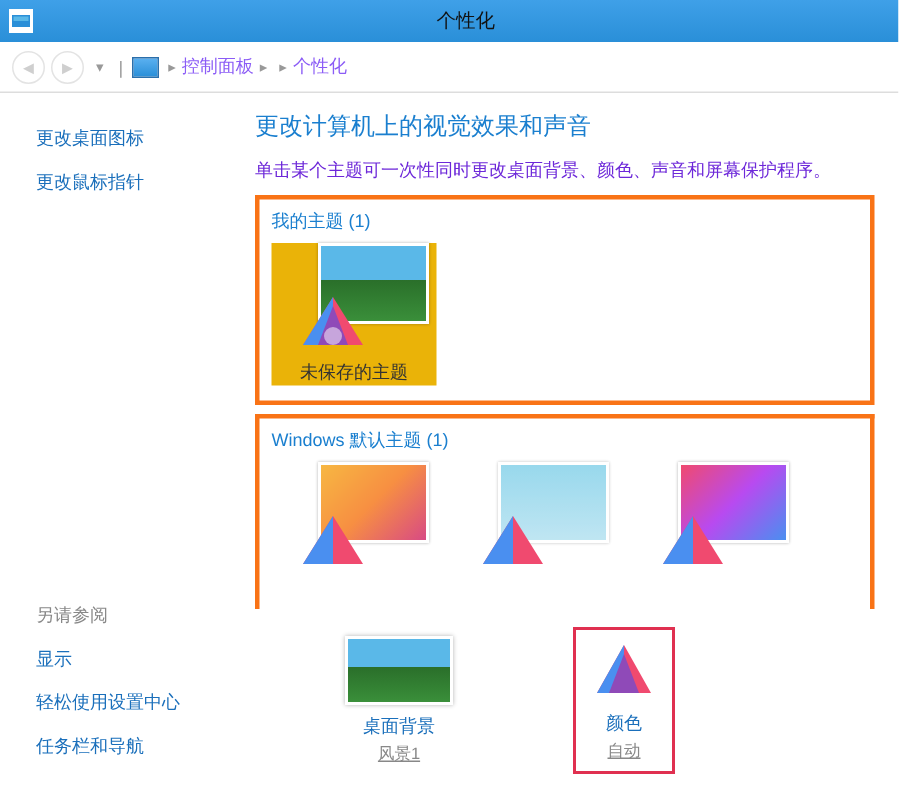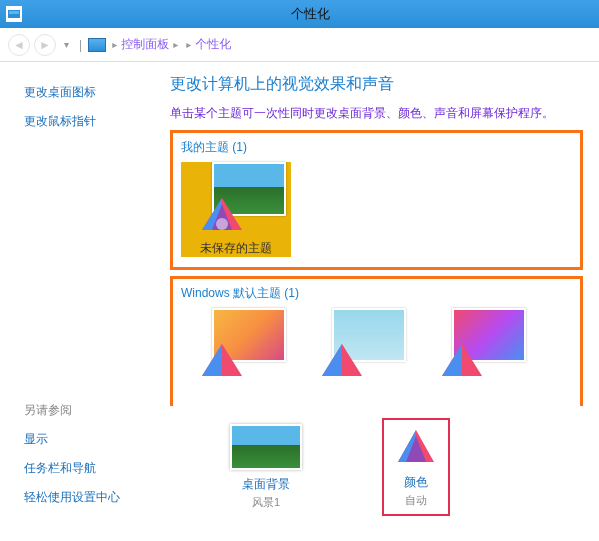--- a/index.html
+++ b/index.html
@@ -31,21 +31,21 @@
   .wall { position: absolute; right: 0; top: 0; width: 74px; height: 54px; border: 2px solid #fff; box-shadow: 0 0 2px rgba(0,0,0,.3); background: linear-gradient(to bottom,#5ab8e8 0%,#5ab8e8 45%,#2a6f2a 45%,#3a8f3a 100%); }
   .wall.w2 { background: linear-gradient(135deg,#f7b742,#f78f42,#d84a84); }
   .wall.w3 { background: linear-gradient(#7fcfe8,#b0e0f0); opacity: .8; }
   .wall.w5 { background: linear-gradient(135deg,#f04a6f,#b84af0,#4a8ff0); }
   .color-sw { position: absolute; left: 10px; bottom: 0; width: 52px; height: 42px; }
   .theme-label { font-size: 12px; color: #333; }
   .bottom-row { display: flex; gap: 80px; padding: 6px 0 0 60px; align-items: center; }
   .bottom-item { text-align: center; cursor: pointer; }
   .bottom-item .b-thumb { width: 72px; height: 46px; border: 2px solid #fff; box-shadow: 0 0 3px rgba(0,0,0,.3); background: linear-gradient(to bottom,#5ab8e8 0%,#5ab8e8 45%,#2a6f2a 45%,#3a8f3a 100%); margin: 0 auto 6px; }
   .bottom-item .b-label { color: #1a6fbb; font-size: 12px; }
-  .bottom-item .b-sub { color: #888; font-size: 11px; margin-top: 2px; }
+  .bottom-item .b-sub { color: #888; font-size: 11px; margin-top: 2px; text-decoration: underline; }
   .highlight { border: 2px solid #e03050; padding: 4px 10px 6px; }
   .color-block { width: 44px; height: 38px; margin: 4px auto 8px; position: relative; }
 </style>
 </head>
 <body>
 
 <div class="titlebar">
   <span class="icon-small">
     <svg viewBox="0 0 12 12">
         <rect x="0" y="2" width="12" height="8" fill="#2a8fd8"></rect>
@@ -70,22 +70,22 @@
 
 <div class="body">
 
   <div class="sidebar">
     <div style="height:8px"></div>
     <div class="link">更改桌面图标</div>
     <div class="link">更改鼠标指针</div>
     <div class="spacer"></div>
     <div class="seealso">另请参阅</div>
     <div class="link">显示</div>
+    <div class="link">轻松使用设置中心</div>
     <div class="link">任务栏和导航</div>
-    <div class="link">轻松使用设置中心</div>
   </div>
 
   <div class="main">
     <h1>更改计算机上的视觉效果和声音</h1>
     <div class="sub">单击某个主题可一次性同时更改桌面背景、颜色、声音和屏幕保护程序。</div>
 
     <div class="group-box">
       <div class="group-title">我的主题 (1)</div>
       <div class="themes-row">
         <div class="theme-tile selected">

